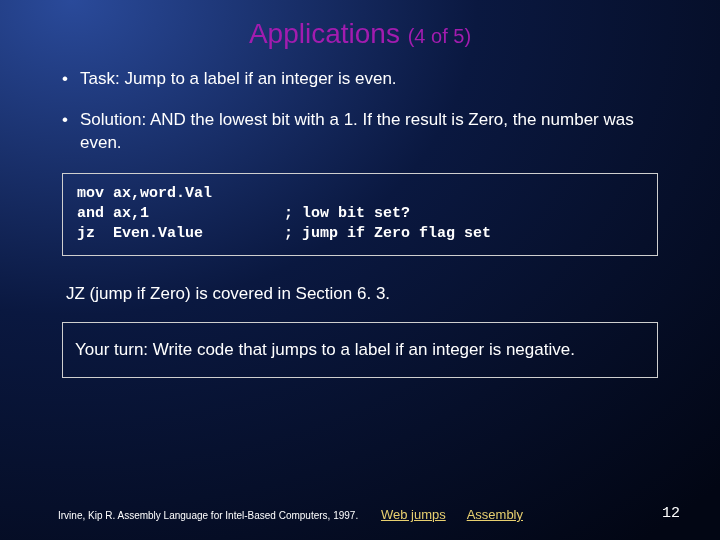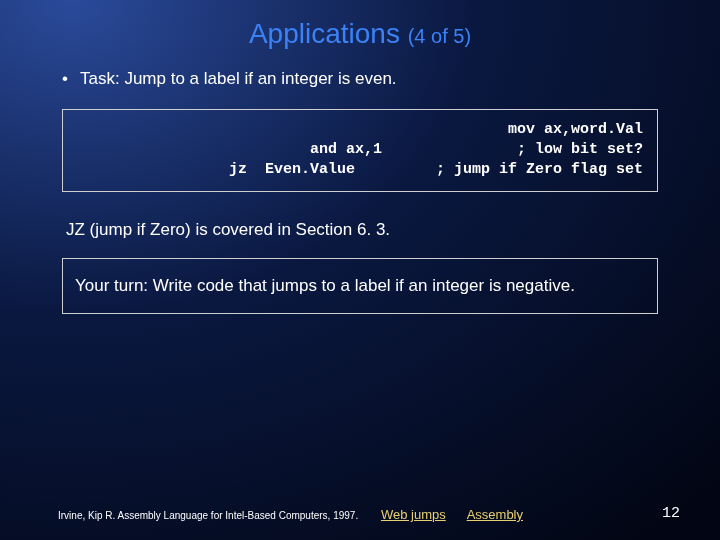--- a/index.html
+++ b/index.html
@@ -12,21 +12,21 @@
   body {
     background: radial-gradient(ellipse 900px 700px at 10% 0%, #2a4a9a 0%, #0a1840 45%, #020614 100%);
     font-family: Arial, Helvetica, sans-serif;
     color: #fff;
     position: relative;
   }
   .title {
     text-align: center;
     padding-top: 18px;
     font-size: 28px;
-    color: #3b82f6;
+    color: #a21caf;
   }
   .title .sub {
     font-size: 20px;
   }
   .content {
     padding: 0 58px;
   }
   ul.bullets {
     list-style: none;
     padding: 0;
@@ -50,21 +50,20 @@
   .codebox {
     border: 1px solid #cfcfcf;
     padding: 10px 14px;
     margin: 8px 4px 0 4px;
     font-family: "Courier New", monospace;
     font-size: 15px;
     font-weight: bold;
     white-space: pre;
     color: #fff;
     line-height: 1.35;
-    text-align: right;
   }
   .note {
     font-size: 17px;
     margin: 28px 8px 16px 8px;
     color: #fff;
   }
   .yourturn {
     border: 1px solid #cfcfcf;
     padding: 16px 12px;
     margin: 18px 4px 0 4px;
@@ -103,20 +102,21 @@
 <body>
 
 <div class="title">
   <span>Applications</span>
   <span class="sub">(4 of 5)</span>
 </div>
 
 <div class="content">
   <ul class="bullets">
     <li>Task: Jump to a label if an integer is even.</li>
+    <li>Solution: AND the lowest bit with a 1. If the result is Zero, the number was even.</li>
   </ul>
 
   <div class="codebox">mov ax,word.Val
 and ax,1               ; low bit set?
 jz  Even.Value         ; jump if Zero flag set</div>
 
   <div class="note">JZ (jump if Zero) is covered in Section 6. 3.</div>
 
   <div class="yourturn">Your turn: Write code that jumps to a label if an integer is negative.</div>
 </div>

